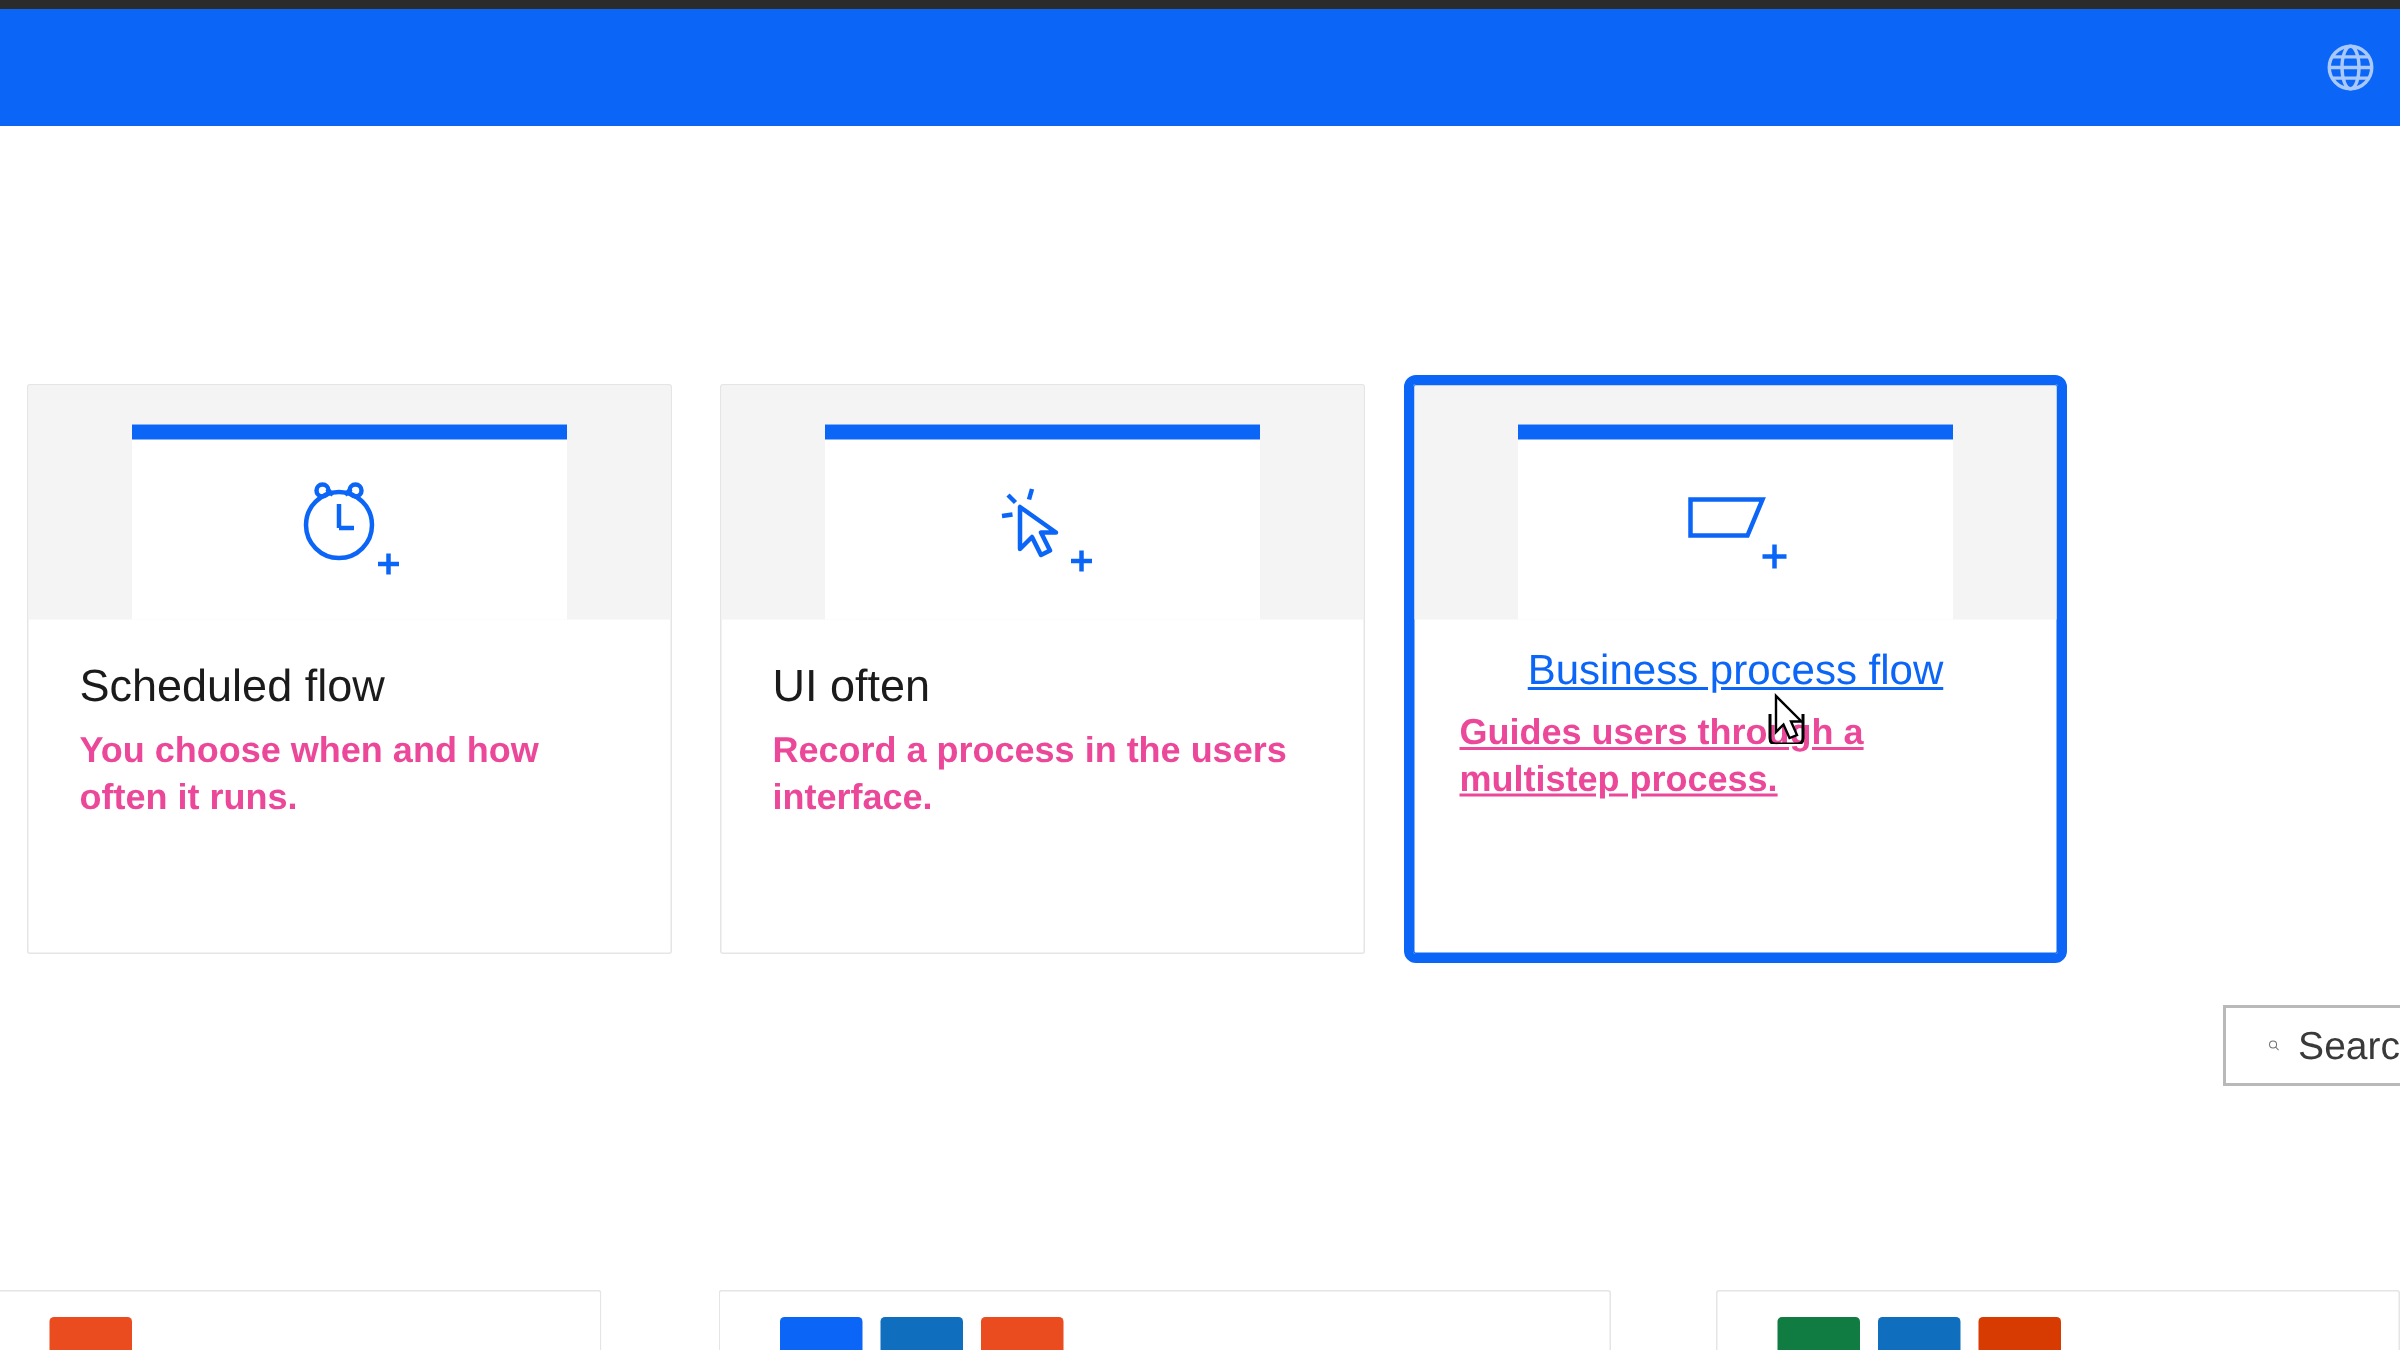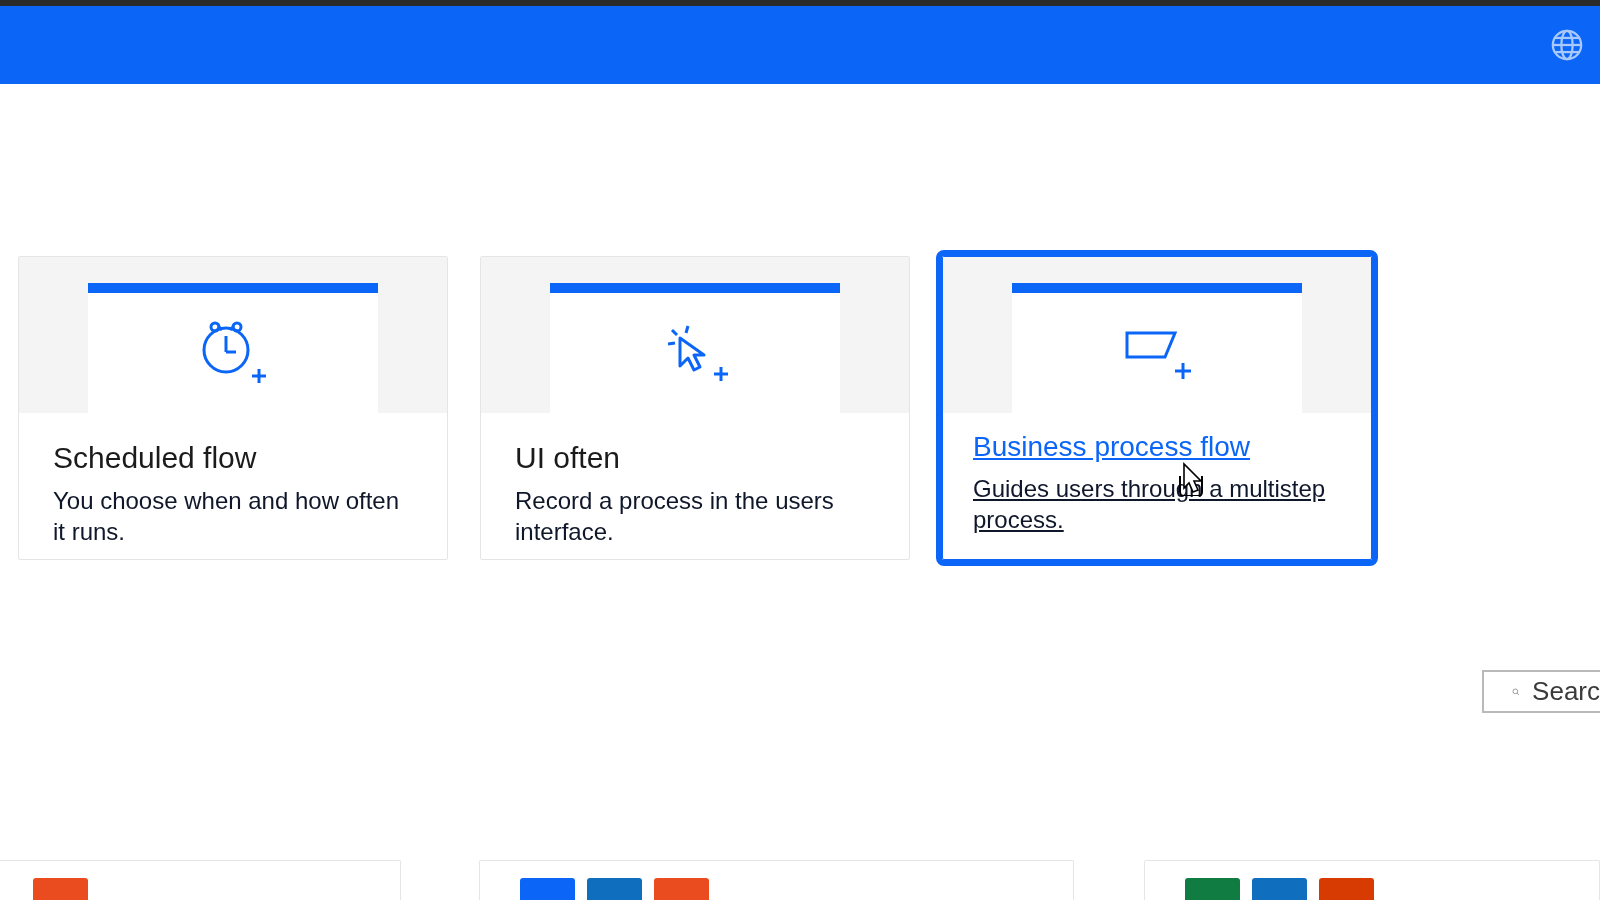--- a/index.html
+++ b/index.html
@@ -31,21 +31,21 @@
     color: #a9c8fb;
     margin-right: 4px;
   }
   .cards-row {
     display: flex;
     gap: 32px;
     padding: 172px 18px 0 18px;
   }
   .card {
     width: 430px;
-    height: 304px;
+    height: 380px;
     border: 1px solid #e5e5e5;
     border-radius: 2px;
     background: #fff;
     display: flex;
     flex-direction: column;
     cursor: pointer;
   }
   .card.selected {
     outline: 6px solid #0b66f7;
     outline-offset: 0;
@@ -78,44 +78,45 @@
   .card-title {
     font-size: 30px;
     color: #1b1b1b;
     font-weight: 400;
     margin-bottom: 10px;
   }
   .card.selected .card-title {
     color: #0b66f7;
     text-decoration: underline;
     font-size: 28px;
+    text-align: center;
   }
   .card-desc {
     font-size: 24px;
-    color: #0f172a;
-    font-weight: 400;
+    color: #ec4899;
+    font-weight: 700;
     line-height: 1.3;
   }
   .card.selected .card-desc {
     text-decoration: underline;
   }
   .cursor-overlay {
     position: absolute;
     left: 1176px;
     top: 462px;
     width: 30px;
     height: 34px;
     z-index: 50;
     pointer-events: none;
   }
   .search-box {
     position: absolute;
     right: 0;
     top: 670px;
-    height: 43px;
+    height: 54px;
     width: 118px;
     border: 2px solid #b9b9b9;
     border-right: none;
     display: flex;
     align-items: center;
     gap: 12px;
     padding-left: 28px;
     background: #fff;
   }
   .search-box .mag {

